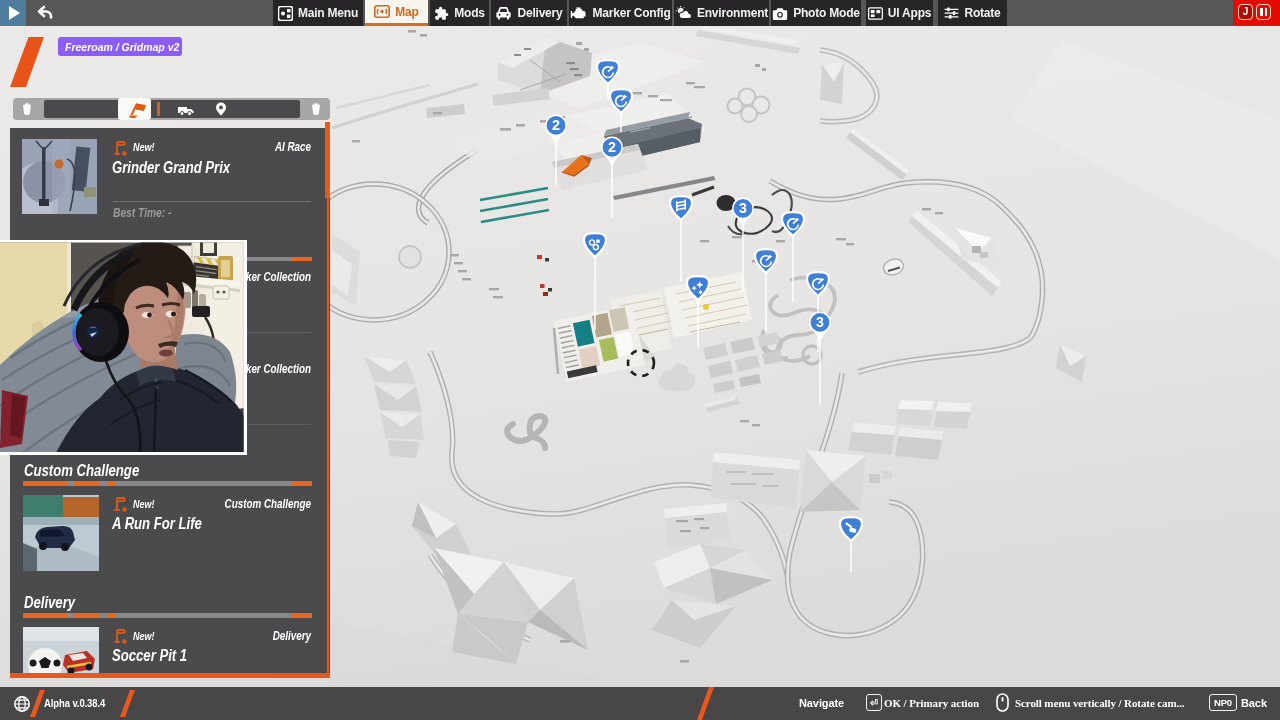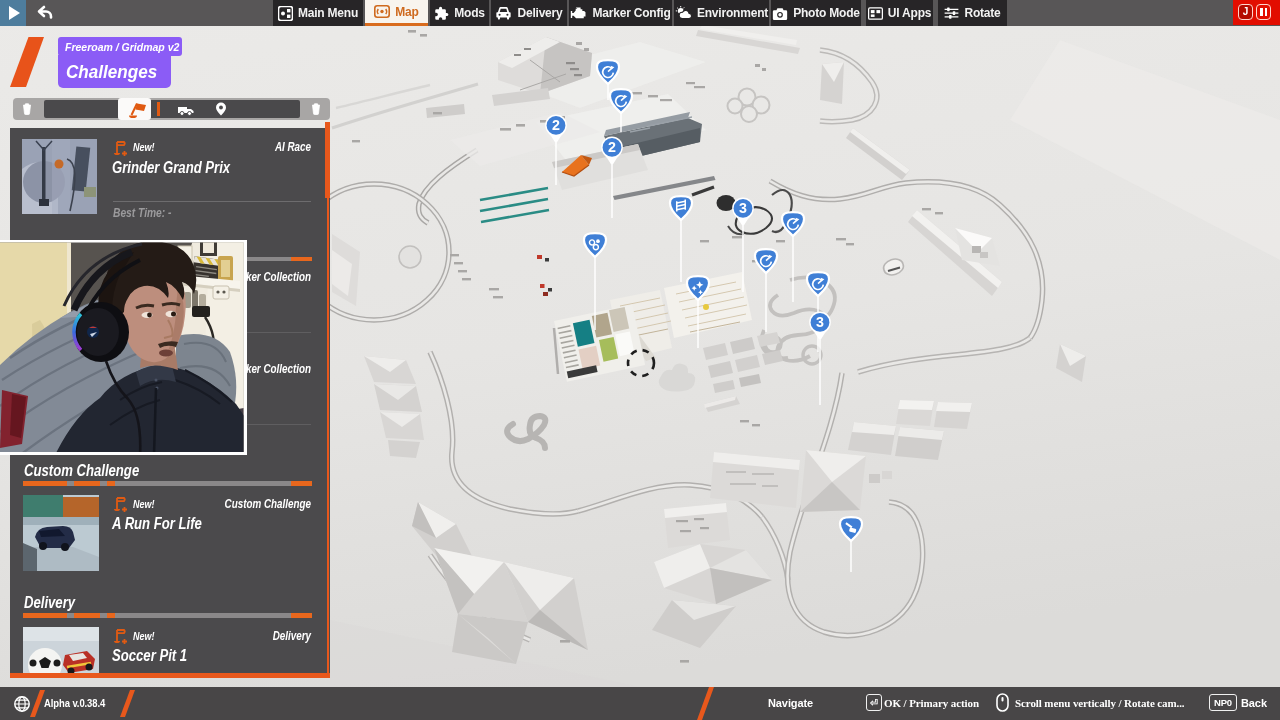--- a/index.html
+++ b/index.html
@@ -541,23 +541,20 @@
   </div>
 
   <div id="panel" class="abs" style="left:0;top:0;width:340px;height:690px;z-index:5;">
 
     <svg class="abs" width="50" height="55" style="left:0;top:36px;">
       <path d="M28.5,1 L44,1 L26,51 L10,51 Z" fill="#e8531a"></path>
     </svg>
 
     <div class="abs ddark it" style="left:58px;top:37px;width:124px;height:19px;border-radius:3px;color:#fff;font-size:10.5px;display:flex;align-items:center;padding-left:7px;box-sizing:border-box;white-space:nowrap;">Freeroam&nbsp;/&nbsp;Gridmap v2</div>
 
-    <div class="abs ddark it" style="left:58px;top:55px;width:113px;height:33px;border-radius:0 0 5px 5px;color:#fff;font-size:19px;display:flex;align-items:center;padding-left:8px;box-sizing:border-box;white-space:nowrap;">
-        <span style="display:inline-block;transform:scaleX(0.9);transform-origin:0 50%;">Challenges</span>
-      </div>
 
     <div class="abs" style="left:13px;top:98px;width:317px;height:22px;background:#a8a6a5;border-radius:4px;">
 
       <div class="abs" style="left:2px;top:2px;width:24px;height:18px;">
         <svg width="24" height="18">
             <path d="M8.5,5 h7 l-1,8.5 q0,1 -1,1 h-3 q-1,0 -1,-1 Z M10.5,5 v-1.2 h3 V5" fill="#fff" stroke="#fff" stroke-width="0.8" stroke-linejoin="round"></path>
           </svg>
       </div>
 
       <div class="abs" style="left:31px;top:2px;width:256px;height:18px;background:#4a494b;border-radius:2px;"></div>
@@ -833,21 +830,21 @@
         <path d="M12,3 L17,3 L7,30 L2,30 Z" fill="#e8581c"></path>
         <path d="M102,3 L107,3 L97,30 L92,30 Z" fill="#e8581c"></path>
       </svg>
     <div class="blabel" style="left:44px;transform:scaleX(0.86);transform-origin:0 50%;">Alpha v.0.38.4</div>
 
     <svg class="abs" width="20" height="33" style="left:697px;top:0px;z-index:21;">
         <path d="M12,0 L17,0 L5,33 L0,33 Z" fill="#e8581c"></path>
       </svg>
 
     <div class="key" style="left:675px;width:86px;margin-top:28px;">NP&nbsp; 8↑2↓4←6→</div>
-    <div class="blabel" style="left:768px;">Navigate</div>
+    <div class="blabel" style="left:799px;">Navigate</div>
 
     <div class="key" style="left:866px;width:14px;">⏎</div>
     <div class="blabel" style="left:884px;font-family:Liberation Serif, serif;">OK / Primary action</div>
 
     <svg class="abs" width="13" height="19" style="left:996px;top:6px;z-index:21;">
         <rect x="1" y="1" width="11" height="17" rx="5.5" fill="none" stroke="#fff" stroke-width="1.6"></rect>
         <rect x="5.5" y="4" width="2" height="4.5" rx="1" fill="#fff"></rect>
       </svg>
     <div class="blabel" style="left:1015px;font-family:Liberation Serif, serif;">Scroll menu vertically / Rotate cam...</div>
 

